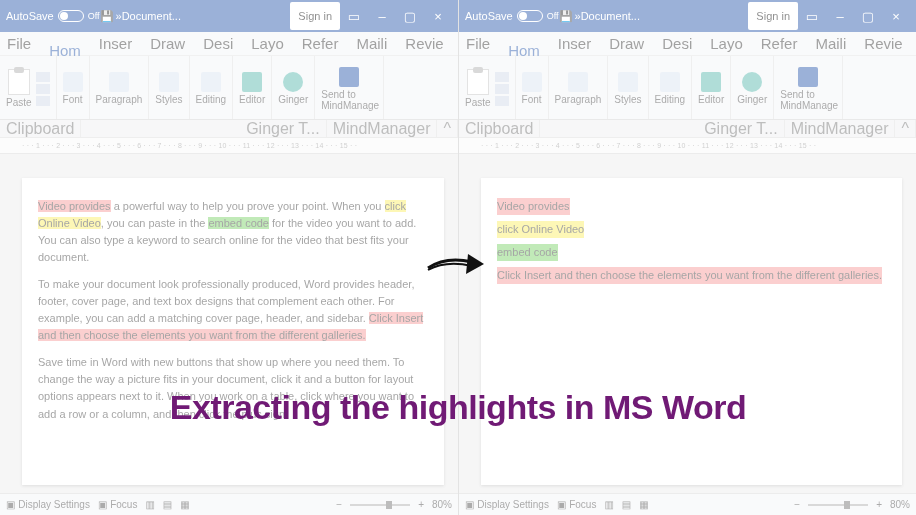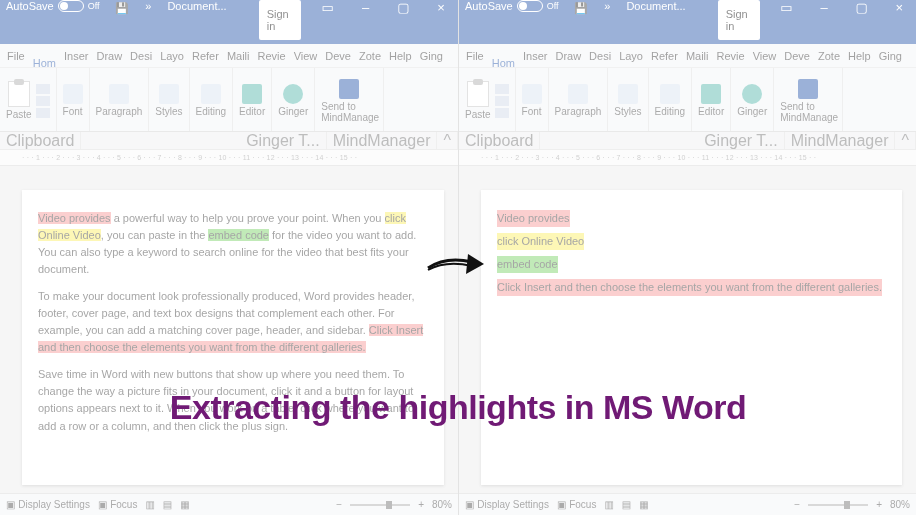--- a/index.html
+++ b/index.html
@@ -2,30 +2,30 @@
 <html><head>
 <meta charset="utf-8">
 <style>
   * { margin: 0; padding: 0; box-sizing: border-box; }
   body { width: 916px; height: 515px; font-family: "Segoe UI", Arial, sans-serif; background: #f3f3f3; overflow: hidden; position: relative; }
   .overlay { position: absolute; inset: 0; background: rgba(255,255,255,0.45); pointer-events: none; z-index: 5; }
   .split { display: flex; width: 100%; height: 100%; }
   .pane { width: 50%; display: flex; flex-direction: column; background: #fff; }
   .pane + .pane { border-left: 1px solid #ccc; }
 
-  .titlebar { height: 44px; background: #4a72b8; color: #fff; display: flex; align-items: flex-start; font-size: 11px; padding: 0 6px; gap: 16px; }
+  .titlebar { height: 32px; background: #4a72b8; color: #fff; display: flex; align-items: center; font-size: 11px; padding: 0 6px; gap: 0; }
   .titlebar .autosave { display: flex; align-items: center; gap: 4px; }
   .toggle { width: 26px; height: 12px; border: 1px solid #fff; border-radius: 6px; display: inline-flex; align-items: center; padding: 0 1px; }
   .toggle-knob { width: 8px; height: 8px; background: #fff; border-radius: 50%; }
   .tb-icon { width: 16px; height: 16px; display: inline-flex; align-items: center; justify-content: center; }
   .tb-spacer { flex: 1; }
   .signin { background: #fff; color: #333; padding: 8px 8px; border-radius: 2px; font-size: 11px; }
   .winctl { width: 28px; text-align: center; font-size: 13px; }
 
-  .menubar { height: 24px; background: #f5f6f8; display: flex; align-items: center; font-size: 11px; color: #555; padding: 0 4px; gap: 2px; border-bottom: 1px solid #e6e6e6; }
+  .menubar { height: 24px; background: #f5f6f8; display: flex; align-items: center; font-size: 15px; color: #555; padding: 0 4px; gap: 12px; border-bottom: 1px solid #e6e6e6; }
   .menubar span { padding: 0 3px; }
   .menubar .active { border-bottom: 2px solid #4a72b8; color: #4a72b8; margin-top: 16px; }
 
   .ribbon { height: 64px; background: #f5f6f8; display: flex; align-items: stretch; border-bottom: 1px solid #d8d8d8; }
   .rgroup { border-right: 1px solid #e2e2e2; display: flex; flex-direction: column; align-items: center; justify-content: flex-end; padding: 4px 6px 2px; }
   .rgroup .ricons { display: flex; gap: 4px; flex: 1; align-items: center; }
   .ribbtn { display: flex; flex-direction: column; align-items: center; gap: 2px; font-size: 10px; color: #666; }
   .ribbtn .ic { width: 20px; height: 20px; background: #dfe7f2; border-radius: 2px; }
   .ic-paste { width: 22px; height: 26px; background: linear-gradient(#fff,#fff) padding-box, #f6c769; border: 1px solid #ccc; position: relative; }
   .ic-paste::before { content:""; position:absolute; top:-3px; left:5px; width:10px; height:6px; background:#bbb; border-radius:2px; }

